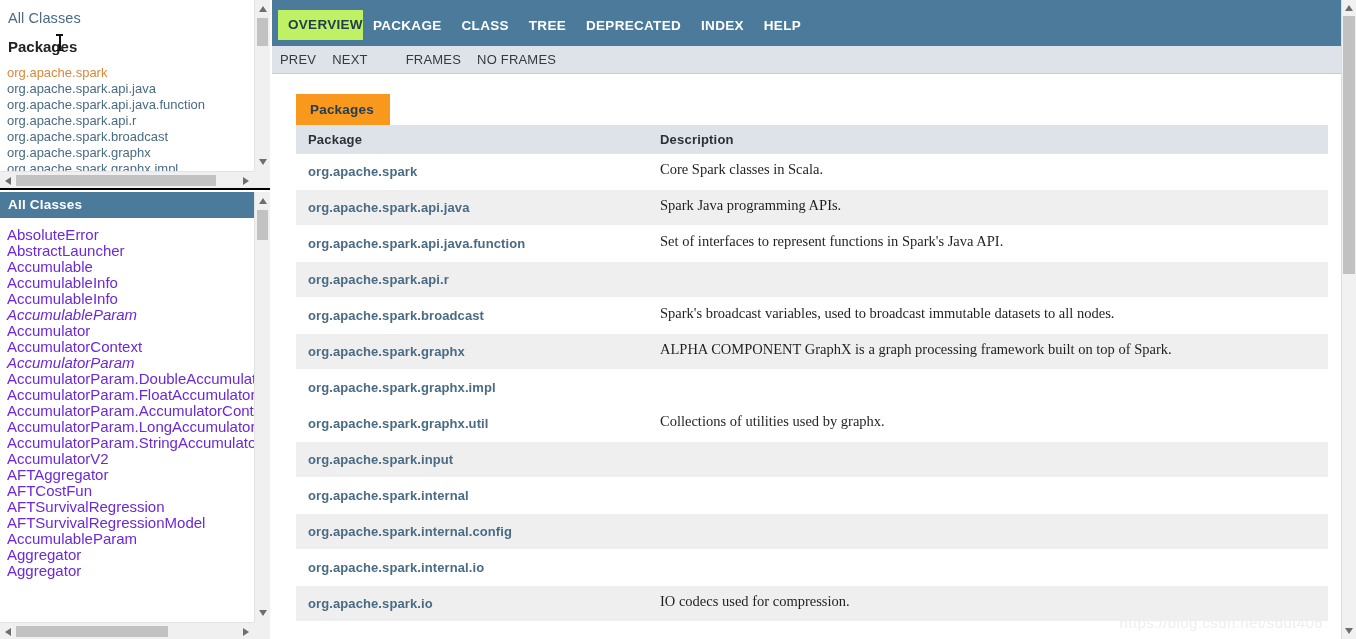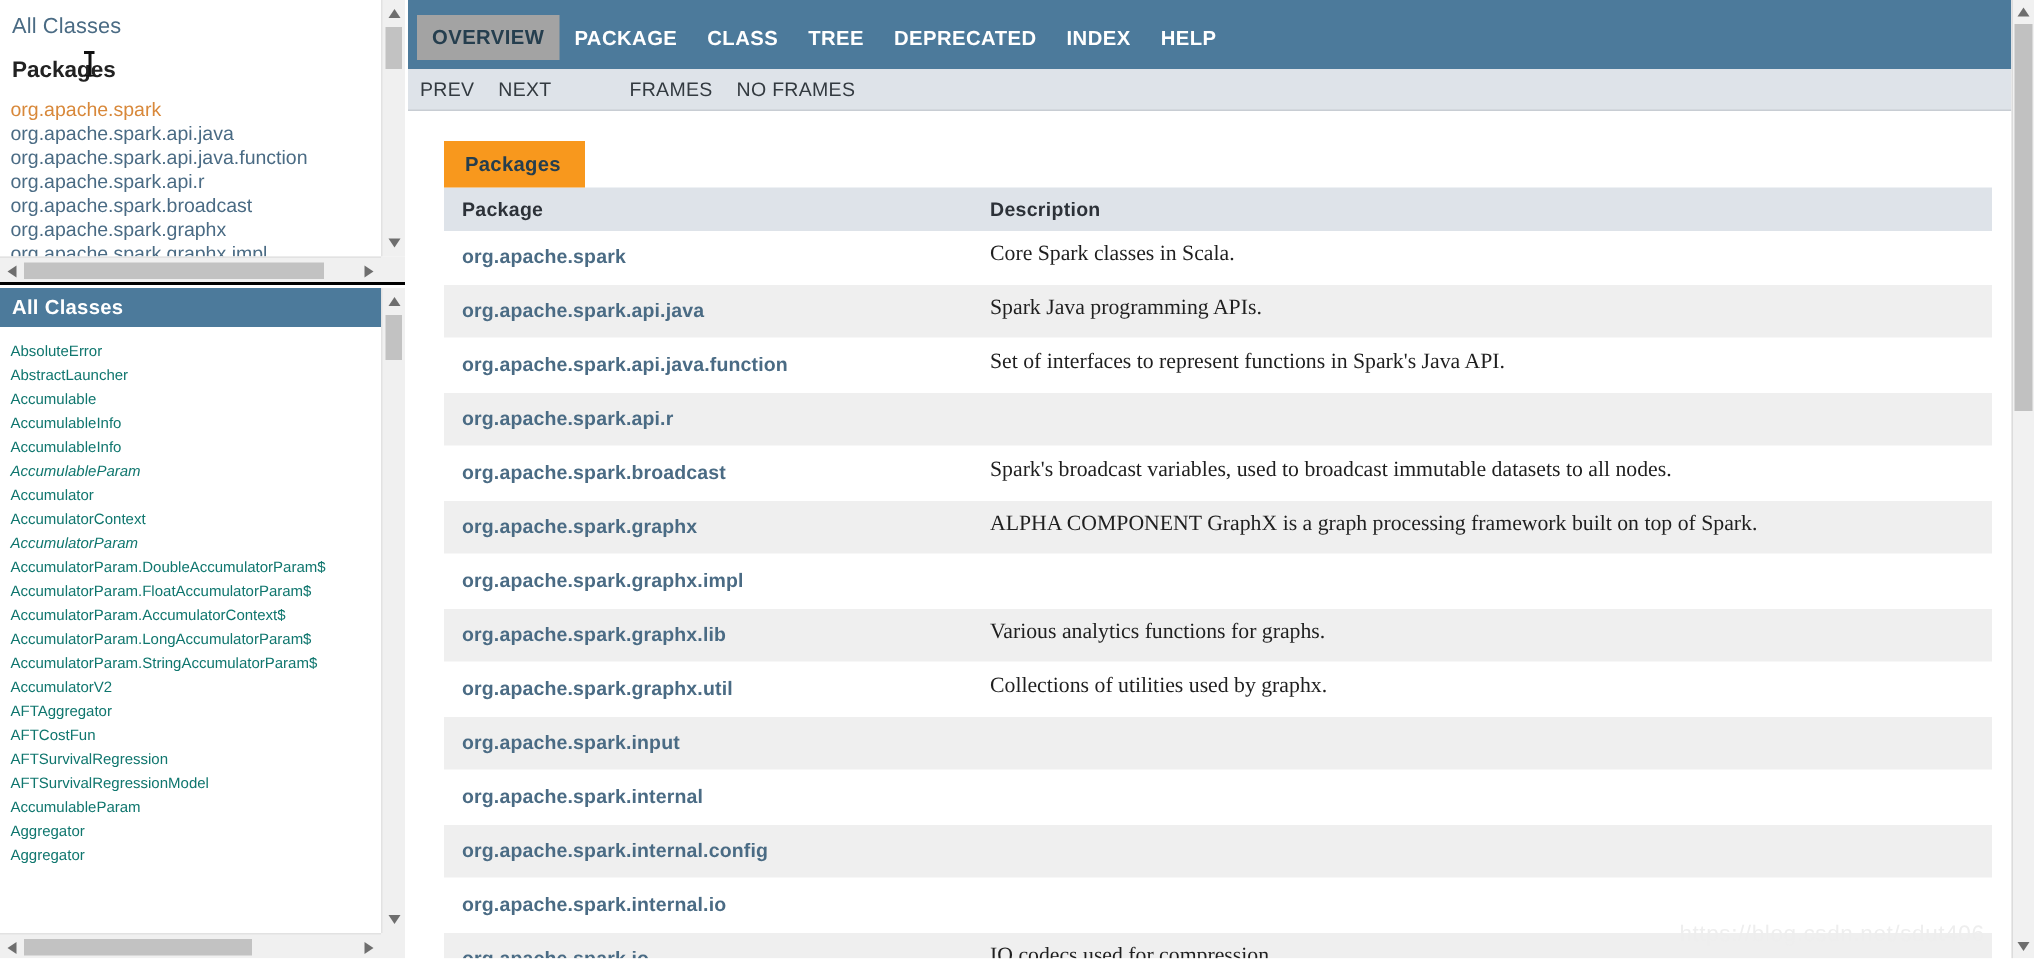--- a/index.html
+++ b/index.html
@@ -102,23 +102,23 @@
     background: #4c7a9b;
     color: #ffffff;
     font-size: 13.5px;
     font-weight: bold;
     padding: 5px 0 6px 8px;
     letter-spacing: .2px;
   }
   .ac-list { padding: 9px 0 0 7px; }
   .ac-list a {
     display: block;
-    font-size: 10px;
+    font-size: 15px;
     line-height: 16px;
-    color: #0f766e;
+    color: #6d28d9;
     text-decoration: none;
     white-space: nowrap;
   }
   .ac-list a.iface { font-style: italic; }
 
   
   .sb-v {
     position: absolute;
     top: 0; right: 0;
     width: 16px; bottom: 17px;
@@ -211,42 +211,42 @@
   }
   .navbar li {
     color: #ffffff;
     font-size: 13.5px;
     font-weight: bold;
     padding: 6px 10px;
     letter-spacing: .3px;
     white-space: nowrap;
   }
   .navbar li.active {
-    background: #a3a3a3;
+    background: #bef264;
     color: #253e4e;
-    padding: 7px 10px 8px 10px;
+    padding: 7px 0 8px 10px;
   }
 
   .subnav {
     background: #dee3e9;
     height: 28px;
     display: flex;
     align-items: center;
     padding-left: 8px;
     box-sizing: border-box;
     border-bottom: 1px solid #c8cdd3;
   }
   .subnav span {
     font-size: 13px;
     color: #333a40;
     margin-right: 16px;
     letter-spacing: .2px;
     white-space: nowrap;
   }
-  .subnav span.gap { margin-left: 36px; }
+  .subnav span.gap { margin-left: 22px; }
 
   .content-body {
     padding: 20px 20px 0 24px;
     background: #ffffff;
   }
 
   .tab-caption {
     display: inline-block;
     background: #f8981d;
     color: #253e4e;
@@ -455,24 +455,20 @@
               <td class="pkg-desc">Spark's broadcast variables, used to broadcast immutable datasets to all nodes.</td>
             </tr>
             <tr class="alt">
               <td class="pkg-name"><a href="#">org.apache.spark.graphx</a></td>
               <td class="pkg-desc">ALPHA COMPONENT GraphX is a graph processing framework built on top of Spark.</td>
             </tr>
             <tr class="norm">
               <td class="pkg-name"><a href="#">org.apache.spark.graphx.impl</a></td>
               <td class="pkg-desc"></td>
             </tr>
-            <tr class="alt">
-              <td class="pkg-name"><a href="#">org.apache.spark.graphx.lib</a></td>
-              <td class="pkg-desc">Various analytics functions for graphs.</td>
-            </tr>
             <tr class="norm">
               <td class="pkg-name"><a href="#">org.apache.spark.graphx.util</a></td>
               <td class="pkg-desc">Collections of utilities used by graphx.</td>
             </tr>
             <tr class="alt">
               <td class="pkg-name"><a href="#">org.apache.spark.input</a></td>
               <td class="pkg-desc"></td>
             </tr>
             <tr class="norm">
               <td class="pkg-name"><a href="#">org.apache.spark.internal</a></td>

